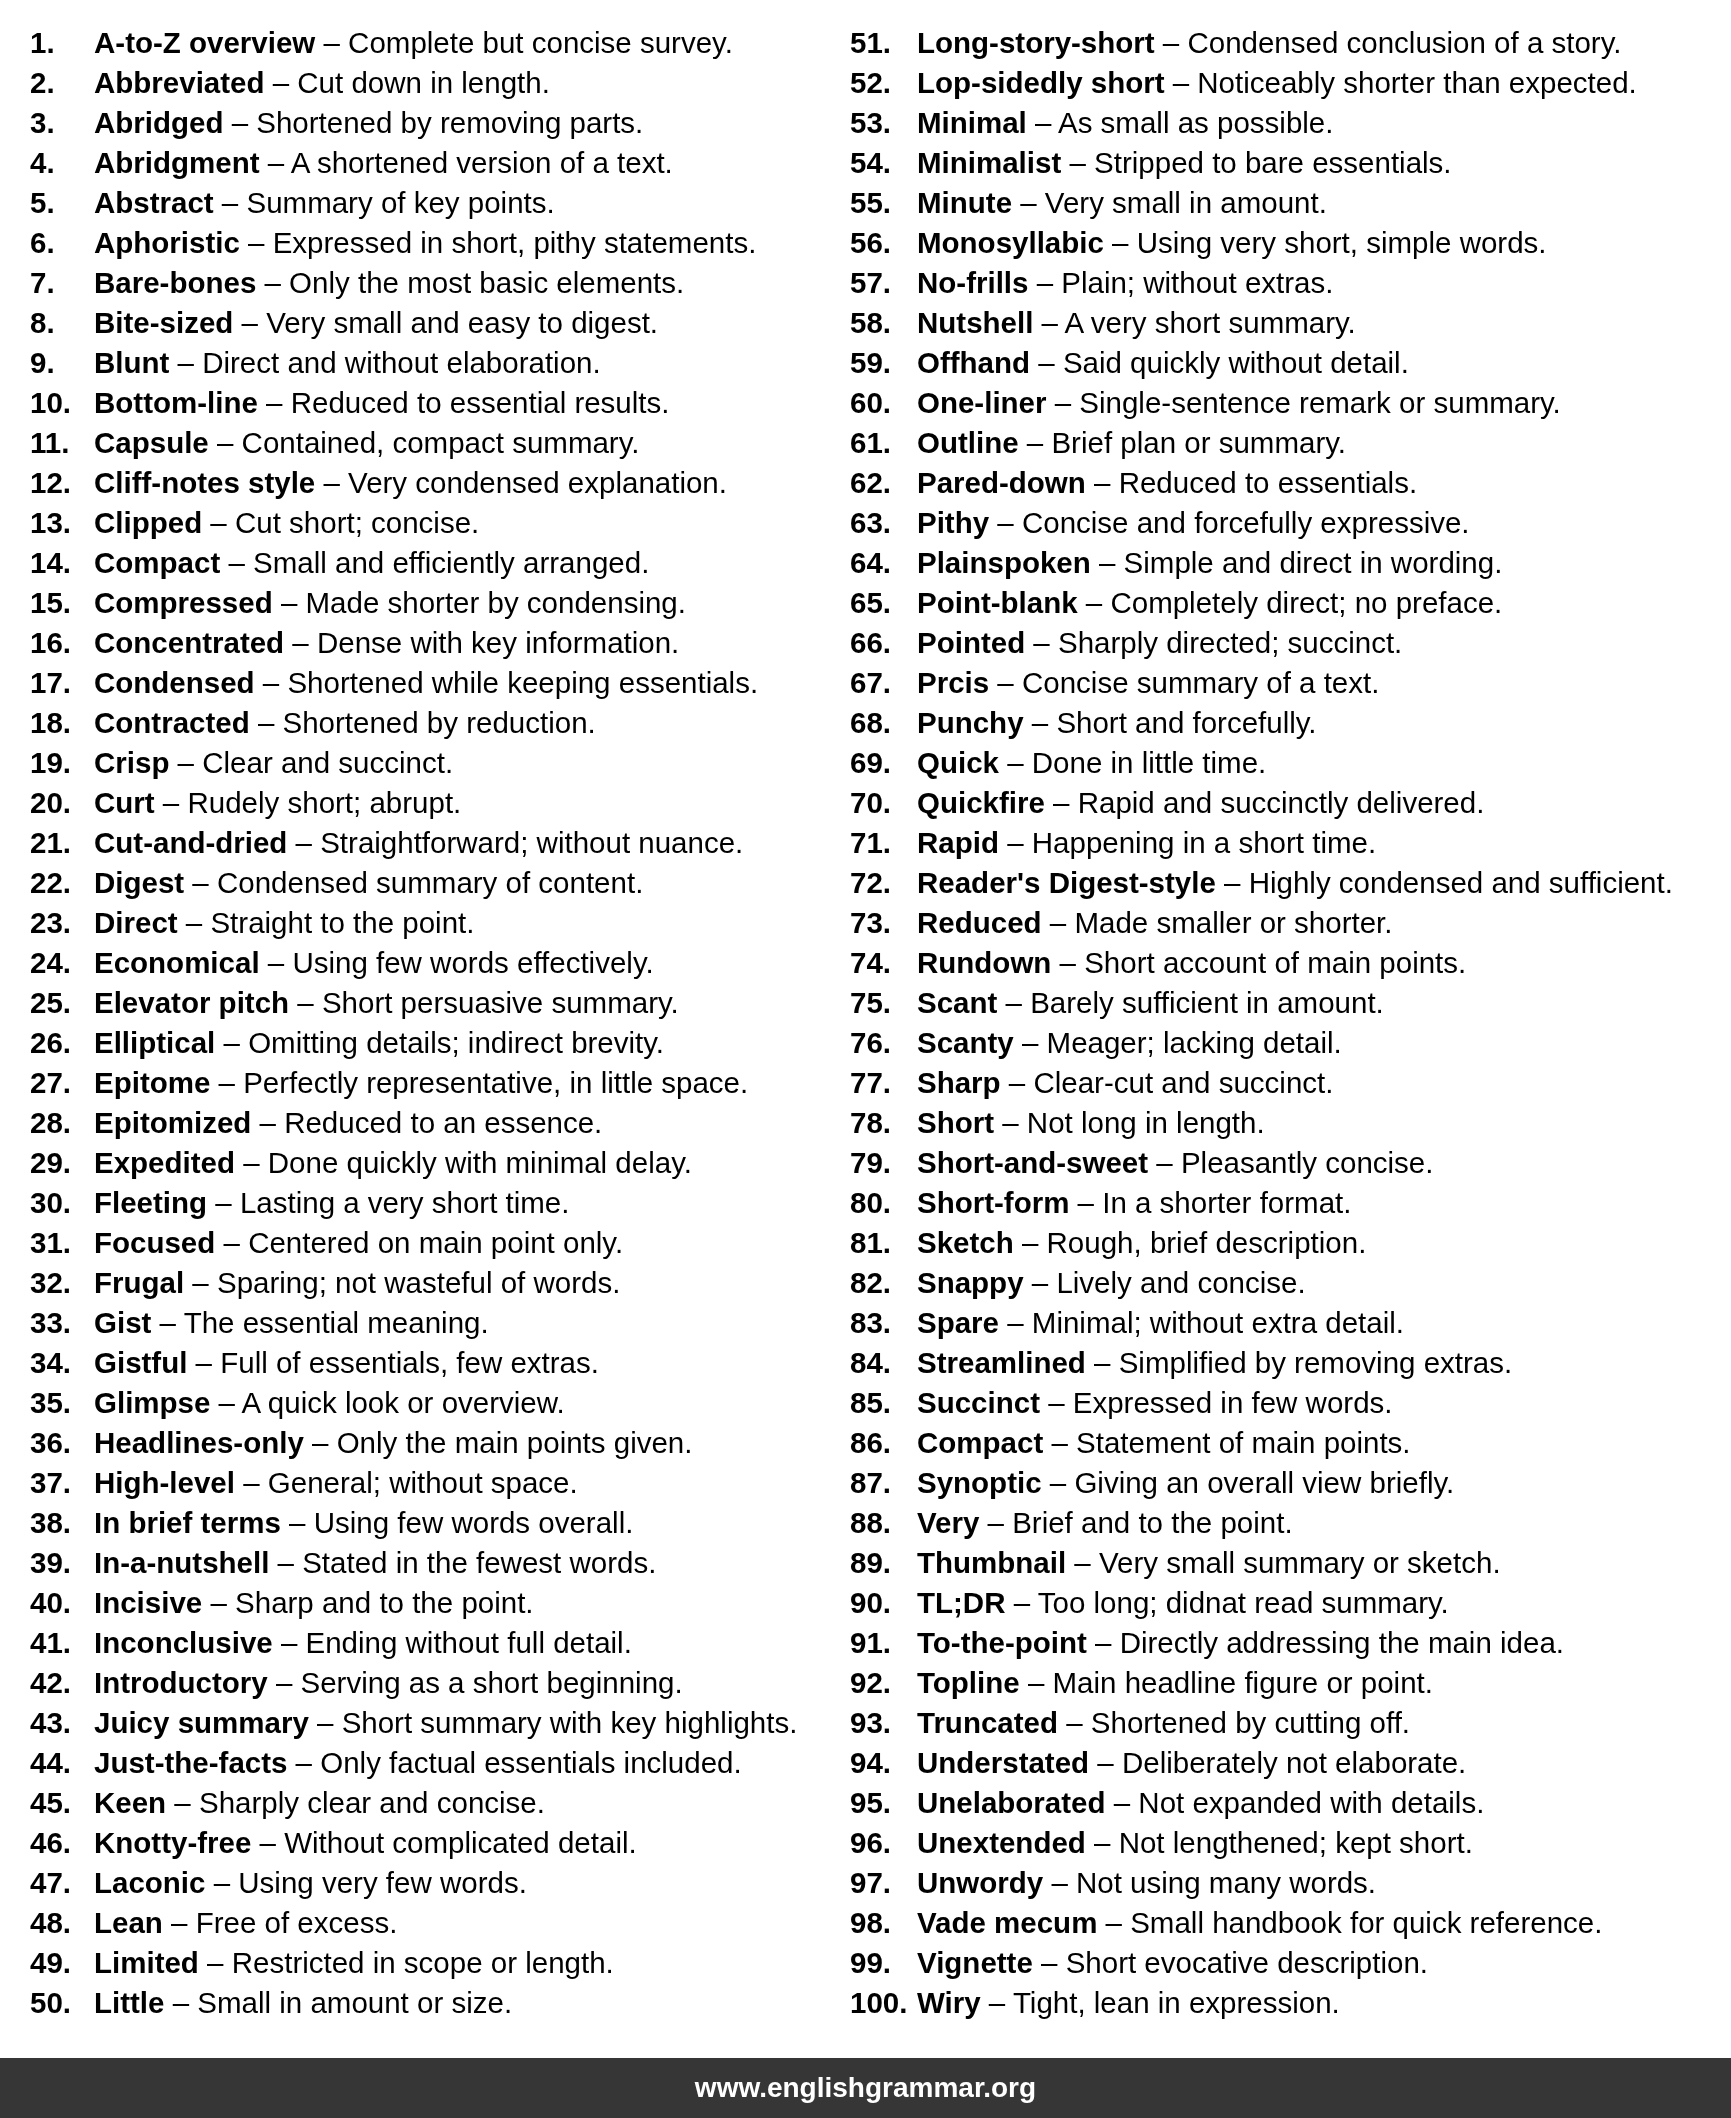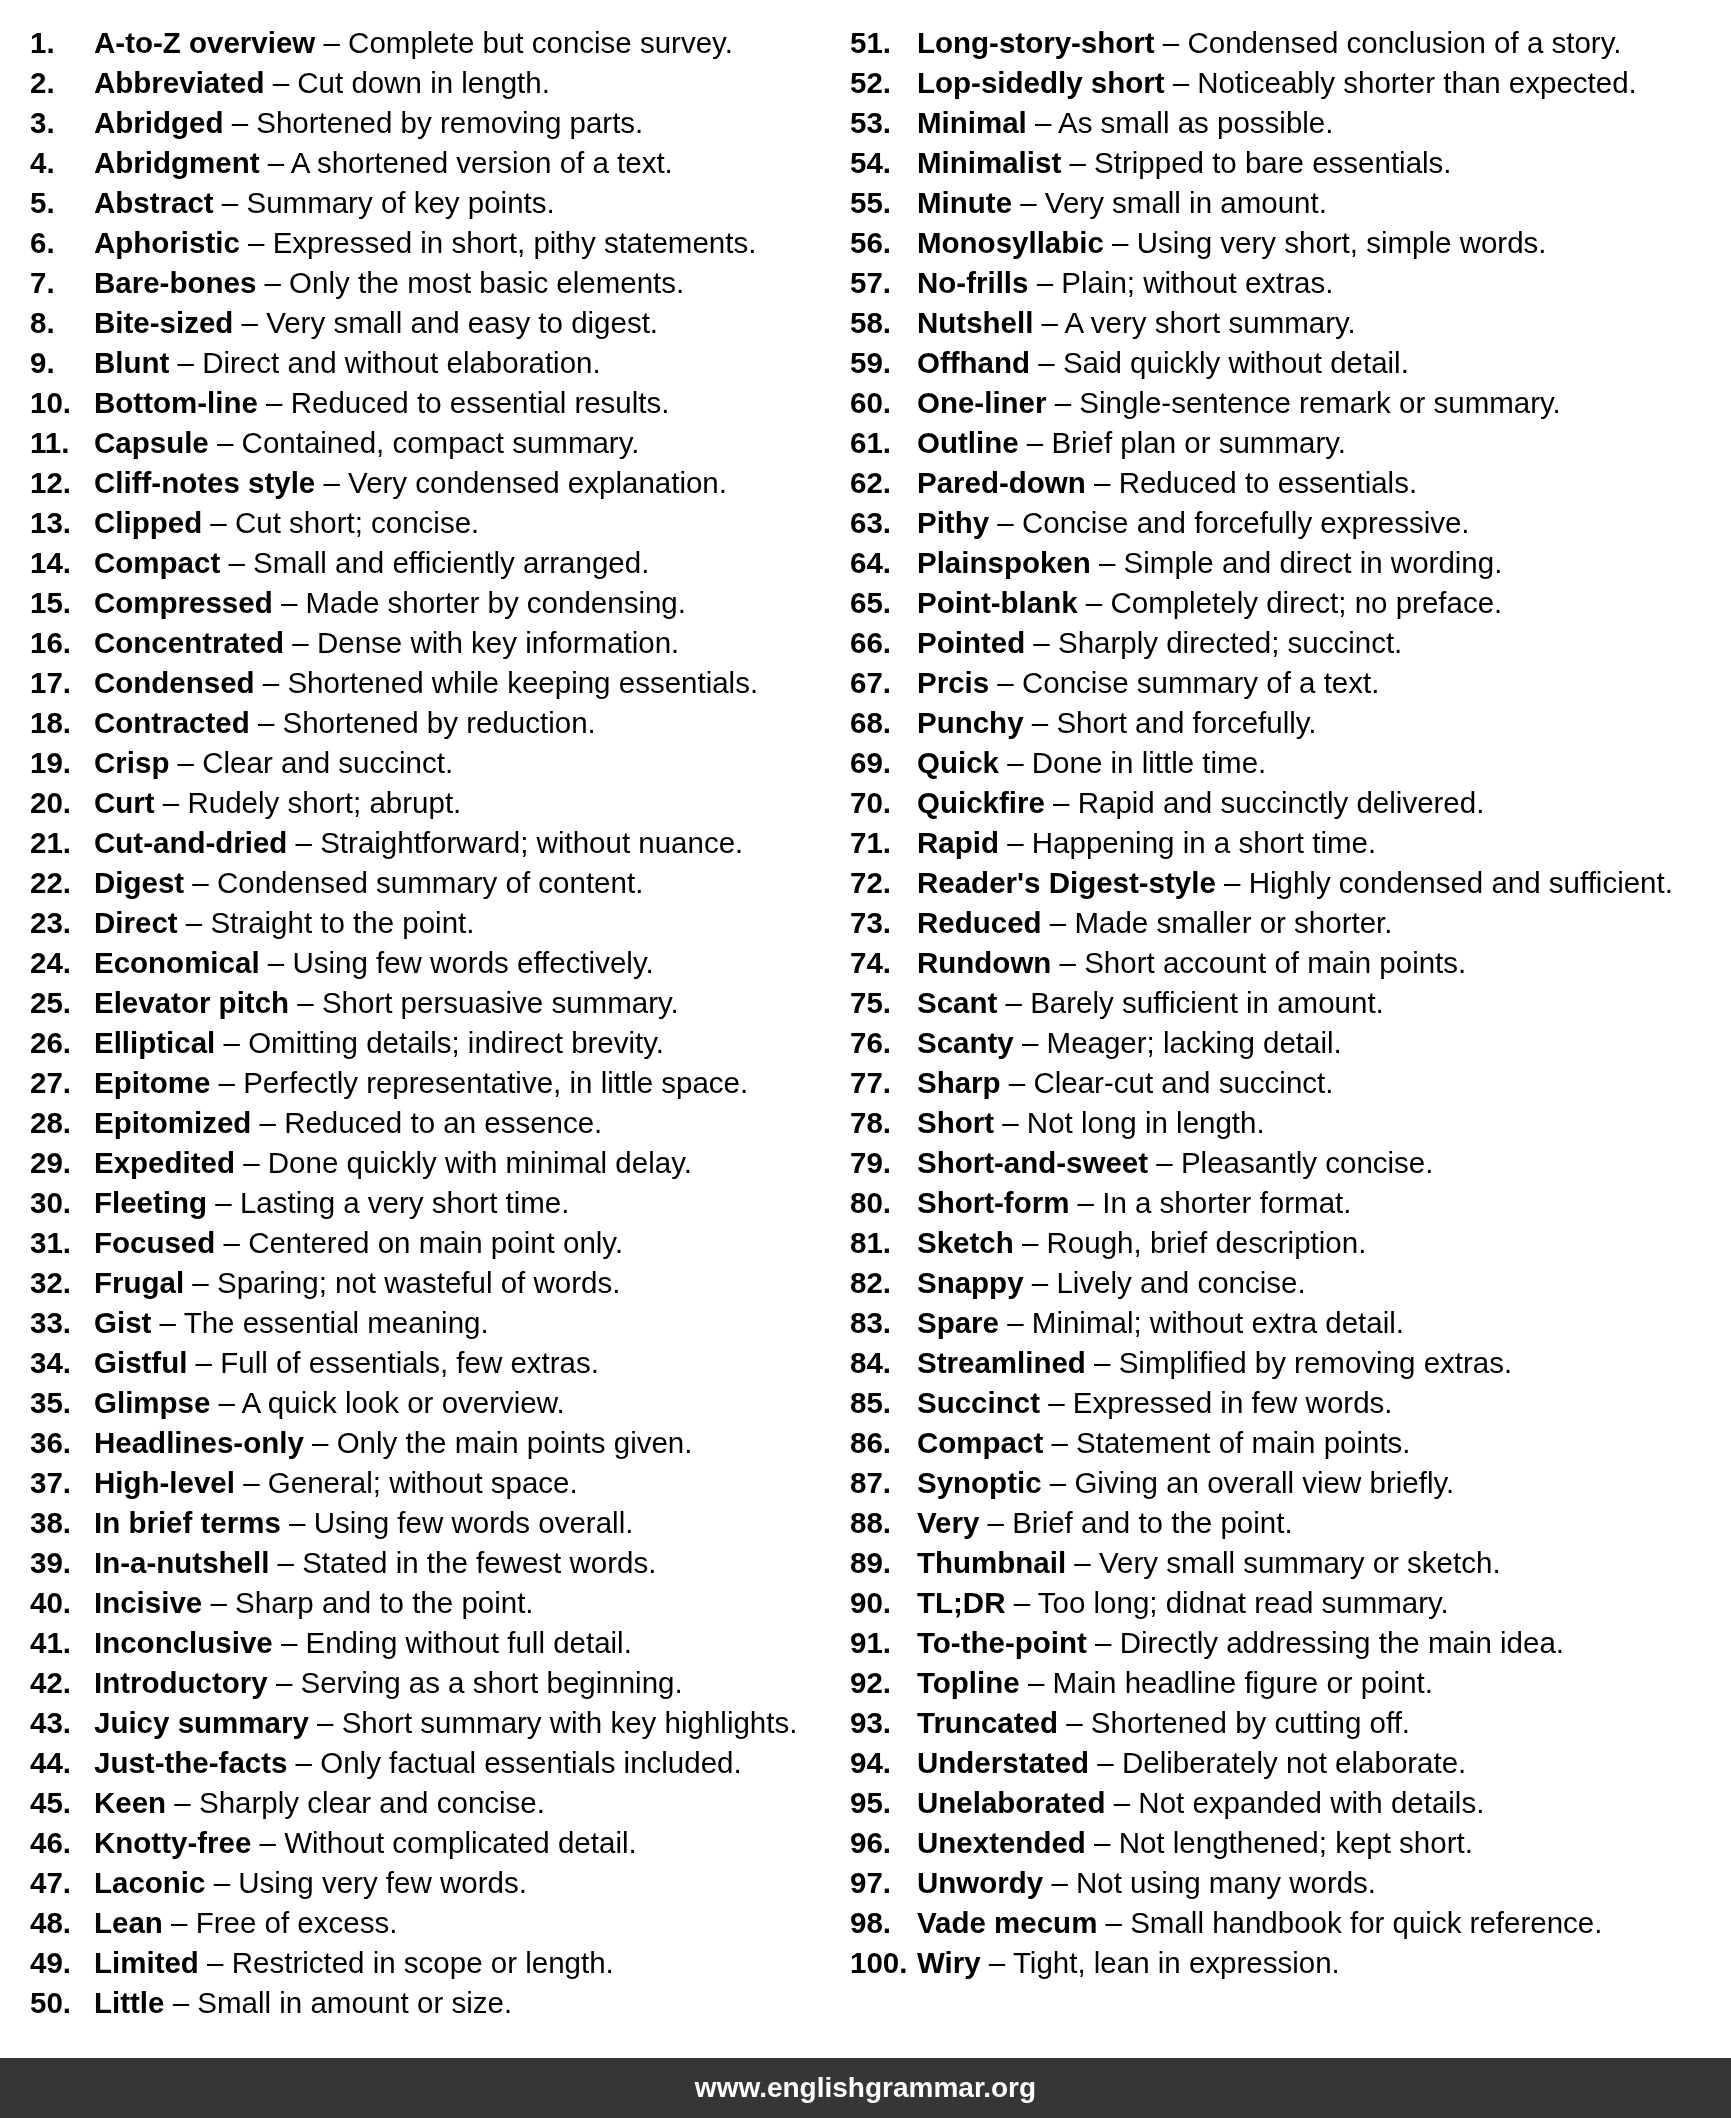--- a/index.html
+++ b/index.html
@@ -418,20 +418,24 @@
     </div>
     <div class="item">
       <span class="num">97.</span>
       <span><span class="term">Unwordy</span><span class="sep" style="white-space: pre;"> – </span><span class="def">Not using many words.</span></span>
     </div>
     <div class="item">
       <span class="num">98.</span>
       <span><span class="term">Vade mecum</span><span class="sep" style="white-space: pre;"> – </span><span class="def">Small handbook for quick reference.</span></span>
     </div>
     <div class="item">
+      <span class="num">99.</span>
+      <span><span class="term">Vignette</span><span class="sep" style="white-space: pre;"> – </span><span class="def">Short evocative description.</span></span>
+    </div>
+    <div class="item">
       <span class="num">100.</span>
       <span><span class="term">Wiry</span><span class="sep" style="white-space: pre;"> – </span><span class="def">Tight, lean in expression.</span></span>
     </div>
   </div>
 
 <div class="footer">
   <span>www.englishgrammar.org</span>
 </div>
 
 

